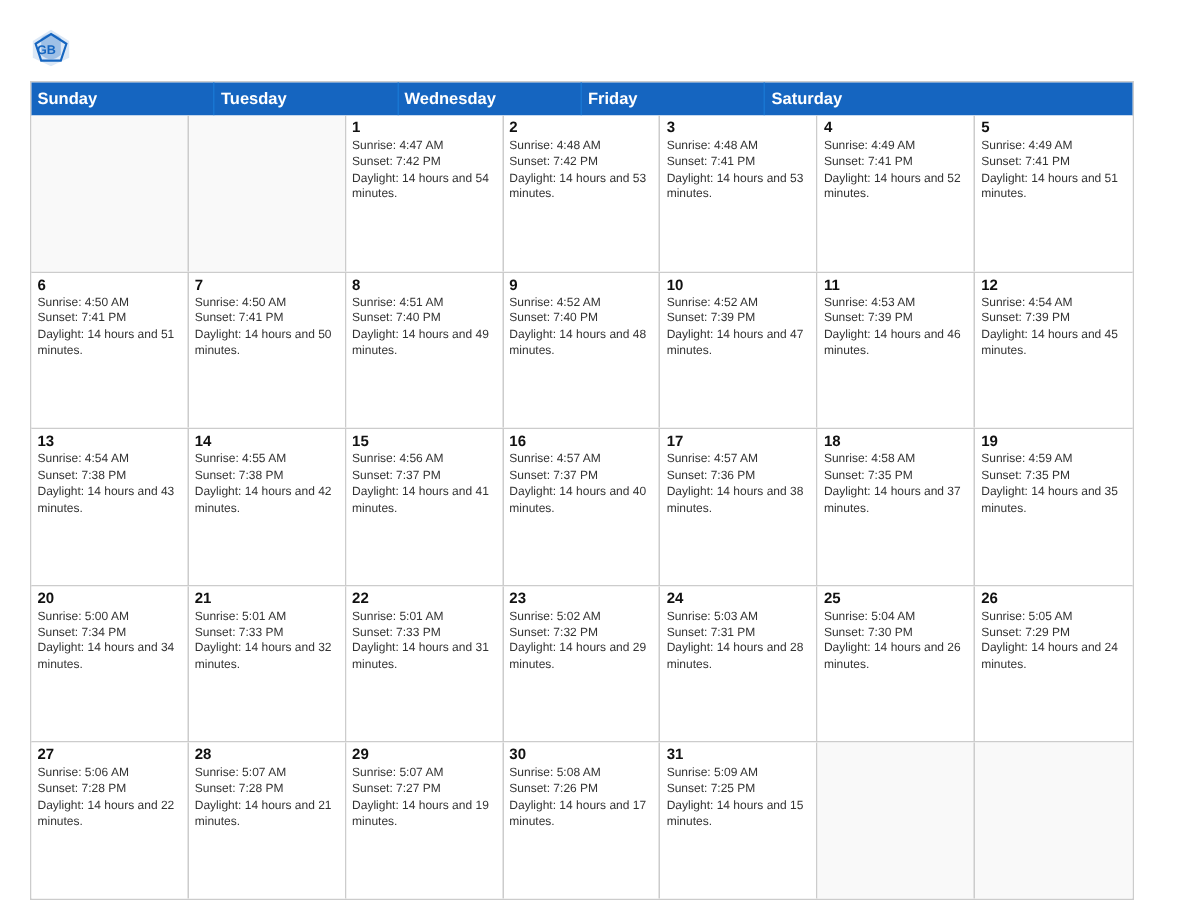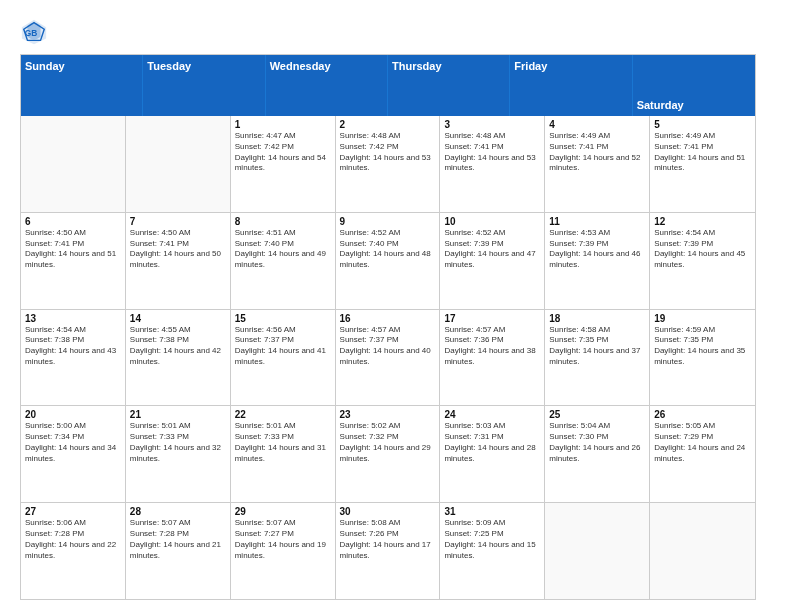--- a/index.html
+++ b/index.html
@@ -68,21 +68,21 @@
       background: #1565c0;
     }
     .calendar-header .day-name {
       color: #fff;
       font-size: 11px;
       font-weight: bold;
       padding: 5px 4px;
       text-align: left;
       border-right: 1px solid #1976d2;
     }
-    .calendar-header .day-name:last-child { border-right: none; margin-top: 39px; }
+    .calendar-header .day-name:last-child { border-right: none; }
     .calendar-body {
       flex: 1;
       display: flex;
       flex-direction: column;
     }
     .calendar-row {
       display: grid;
       grid-template-columns: repeat(7, 1fr);
       flex: 1;
       border-bottom: 1px solid #ccc;
@@ -132,21 +132,20 @@
       <div class="month-year"></div>
       <div class="location"></div>
     </div>
   </div>
 
   <div class="calendar">
     <div class="calendar-header">
     <div class="day-name">Sunday</div>
         <div class="day-name">Tuesday</div>
         <div class="day-name">Wednesday</div>
-        <div class="day-name">Thursday</div>
         <div class="day-name">Friday</div>
         <div class="day-name">Saturday</div>
       </div>
     <div class="calendar-body">
     <div class="calendar-row">
           <div class="calendar-cell empty"></div>
           <div class="calendar-cell empty"></div>
           <div class="calendar-cell">
             <div class="cell-day">1</div>
             <div class="cell-info">Sunrise: 4:47 AM<br>Sunset: 7:42 PM<br>Daylight: 14 hours and 54 minutes.</div>

